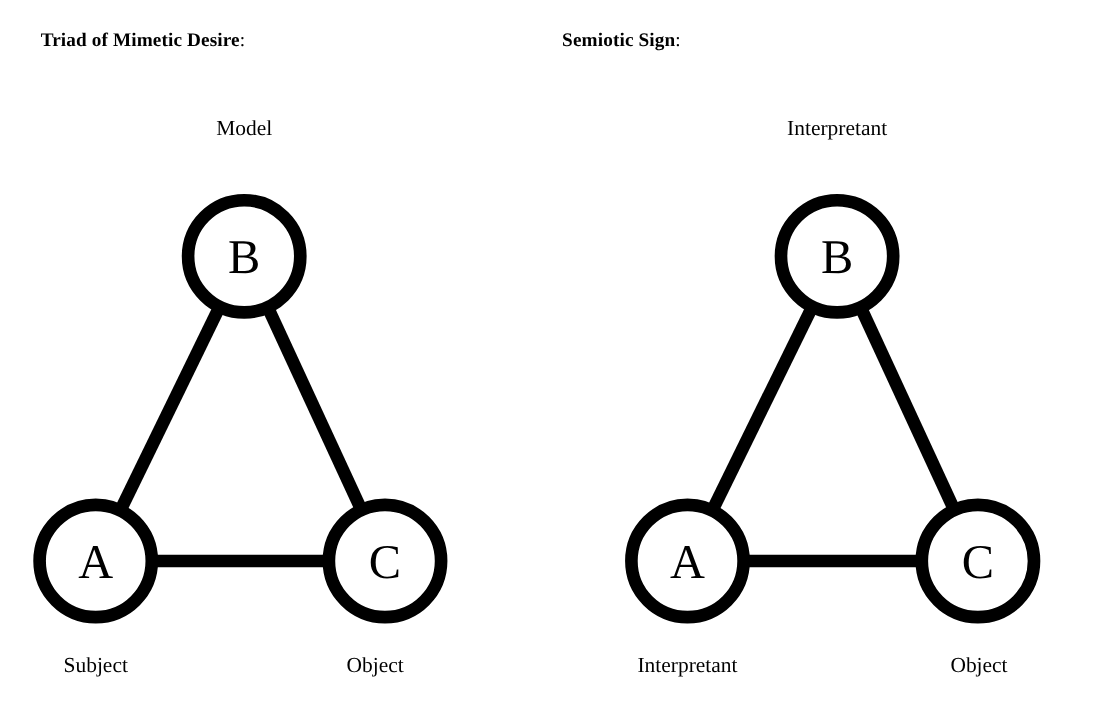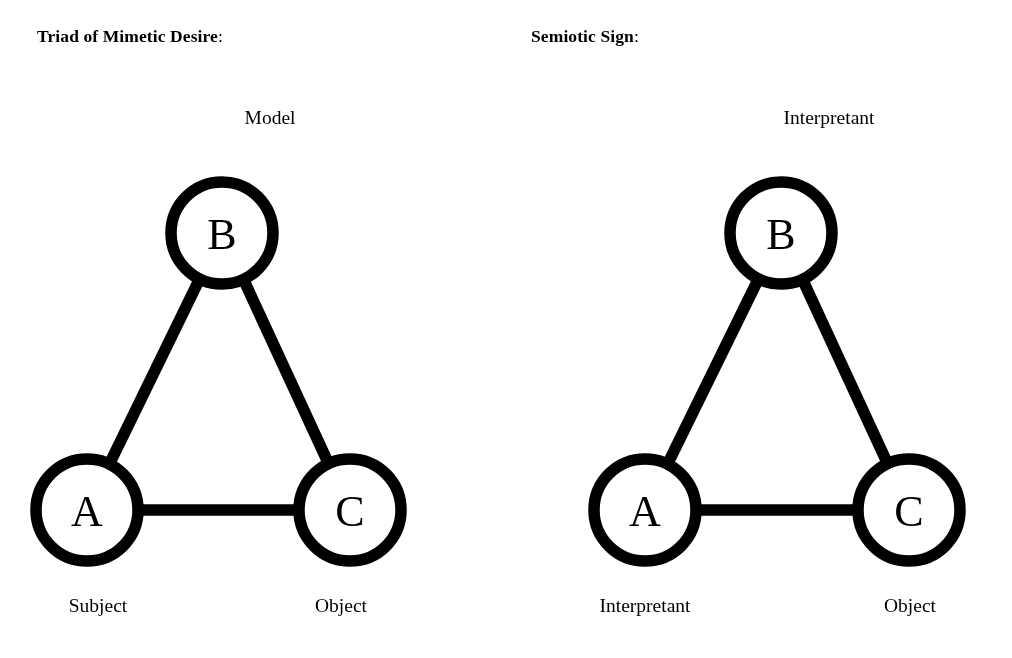--- a/index.html
+++ b/index.html
@@ -16,21 +16,21 @@
     color: #000000;
   }
 
   .panel {
     position: absolute;
     top: 0;
     width: 506px;
     height: 658px;
   }
   .panel-left  { left: 0; }
-  .panel-right { left: 506px; }
+  .panel-right { left: 486px; }
 
   .panel-title {
     position: absolute;
     top: 28px;
     font-size: 17.5px;
     font-weight: bold;
     letter-spacing: 0.1px;
     white-space: nowrap;
     line-height: 1;
   }
@@ -72,21 +72,21 @@
     dominant-baseline: central;
   }
 
   .cap {
     position: absolute;
     font-size: 19.5px;
     line-height: 1;
     white-space: nowrap;
     transform: translateX(-50%);
   }
-  .cap-top    { top: 12px; margin-left: 48px; }
+  .cap-top    { top: 12px; }
   .cap-bottom { top: 500px; }
 </style>
 </head>
 <body>
 
 <div class="panel panel-left">
   <div class="panel-title"><span>Triad of Mimetic Desire</span><span class="colon">:</span></div>
 
   <div class="graph">
     <svg width="506" height="540" viewBox="0 0 506 540">
@@ -97,21 +97,21 @@
       <circle class="node-circle" cx="222" cy="137" r="51"></circle>
       <circle class="node-circle" cx="87" cy="414" r="51"></circle>
       <circle class="node-circle" cx="350" cy="414" r="51"></circle>
 
       <text class="node-letter" x="222" y="138">B</text>
       <text class="node-letter" x="87" y="415">A</text>
       <text class="node-letter" x="350" y="415">C</text>
     </svg>
 
     <div class="cap cap-top" style="left:222px">Model</div>
-    <div class="cap cap-bottom" style="left:98px">Subject</div>
+    <div class="cap cap-bottom" style="left:87px">Subject</div>
     <div class="cap cap-bottom" style="left:341px">Object</div>
   </div>
 </div>
 
 <div class="panel panel-right">
   <div class="panel-title"><span>Semiotic Sign</span><span class="colon">:</span></div>
 
   <div class="graph">
     <svg width="506" height="540" viewBox="0 0 506 540">
       <line class="edge" x1="139" y1="414" x2="275" y2="137"></line>

